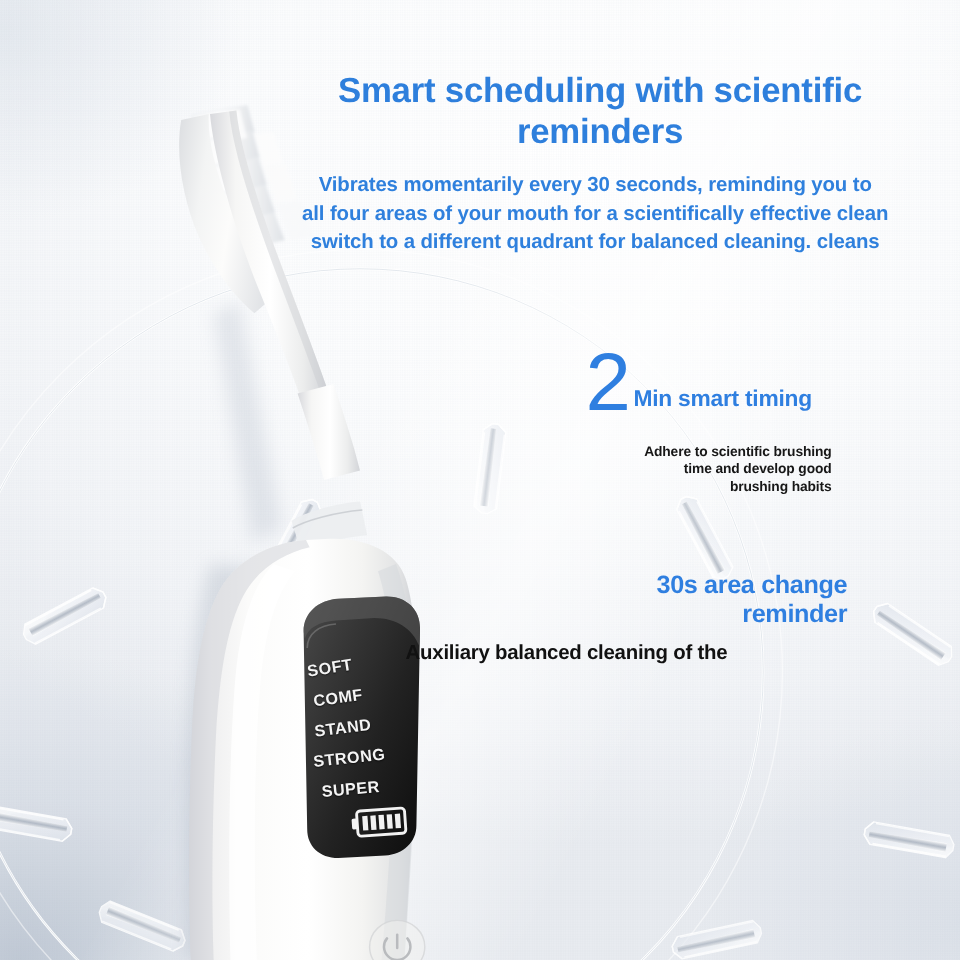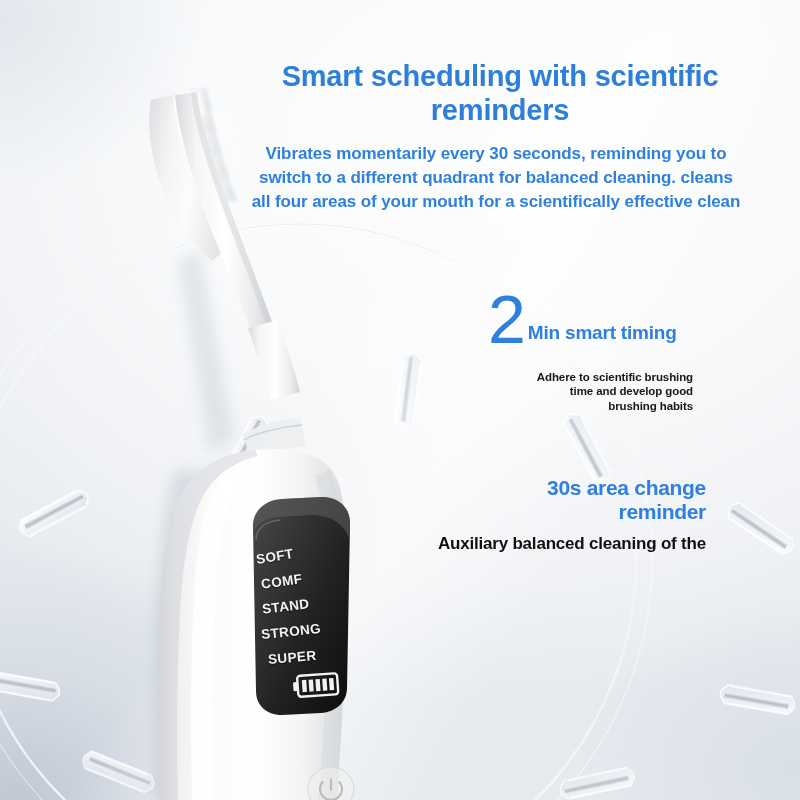--- a/index.html
+++ b/index.html
@@ -135,21 +135,21 @@
   .area-title {
     text-align: right;
     font-size: 21px;
     font-weight: bold;
     line-height: 1.14;
     color: #2f7fe0;
     letter-spacing: -0.3px;
   }
   .area-desc {
     margin-top: 9px;
-    text-align: right;
+    text-align: left;
     font-size: 17px;
     font-weight: bold;
     line-height: 1.3;
     color: #111111;
     letter-spacing: -0.2px;
   }
 
   
   .screen-label {
     position: absolute;
@@ -361,22 +361,22 @@
   <div class="screen-label" style="left:261px; top:624px; transform: rotate(-6deg);">STRONG</div>
   <div class="screen-label" style="left:268px; top:650px; transform: rotate(-5deg);">SUPER</div>
 
   <div class="txt headline">
     <div>Smart scheduling with scientific</div>
     <div>reminders</div>
   </div>
 
   <div class="txt subline">
     <div>Vibrates momentarily every 30 seconds, reminding you to</div>
+    <div>all four areas of your mouth for a scientifically effective clean</div>
     <div>switch to a different quadrant for balanced cleaning. cleans</div>
-    <div>all four areas of your mouth for a scientifically effective clean</div>
   </div>
 
   <div class="txt timing-block">
     <div class="timing-row">
       <span class="timing-num">2</span>
       <span class="timing-label">Min smart timing</span>
     </div>
     <div class="timing-desc">
       <div>Adhere to scientific brushing</div>
       <div>time and develop good</div>

